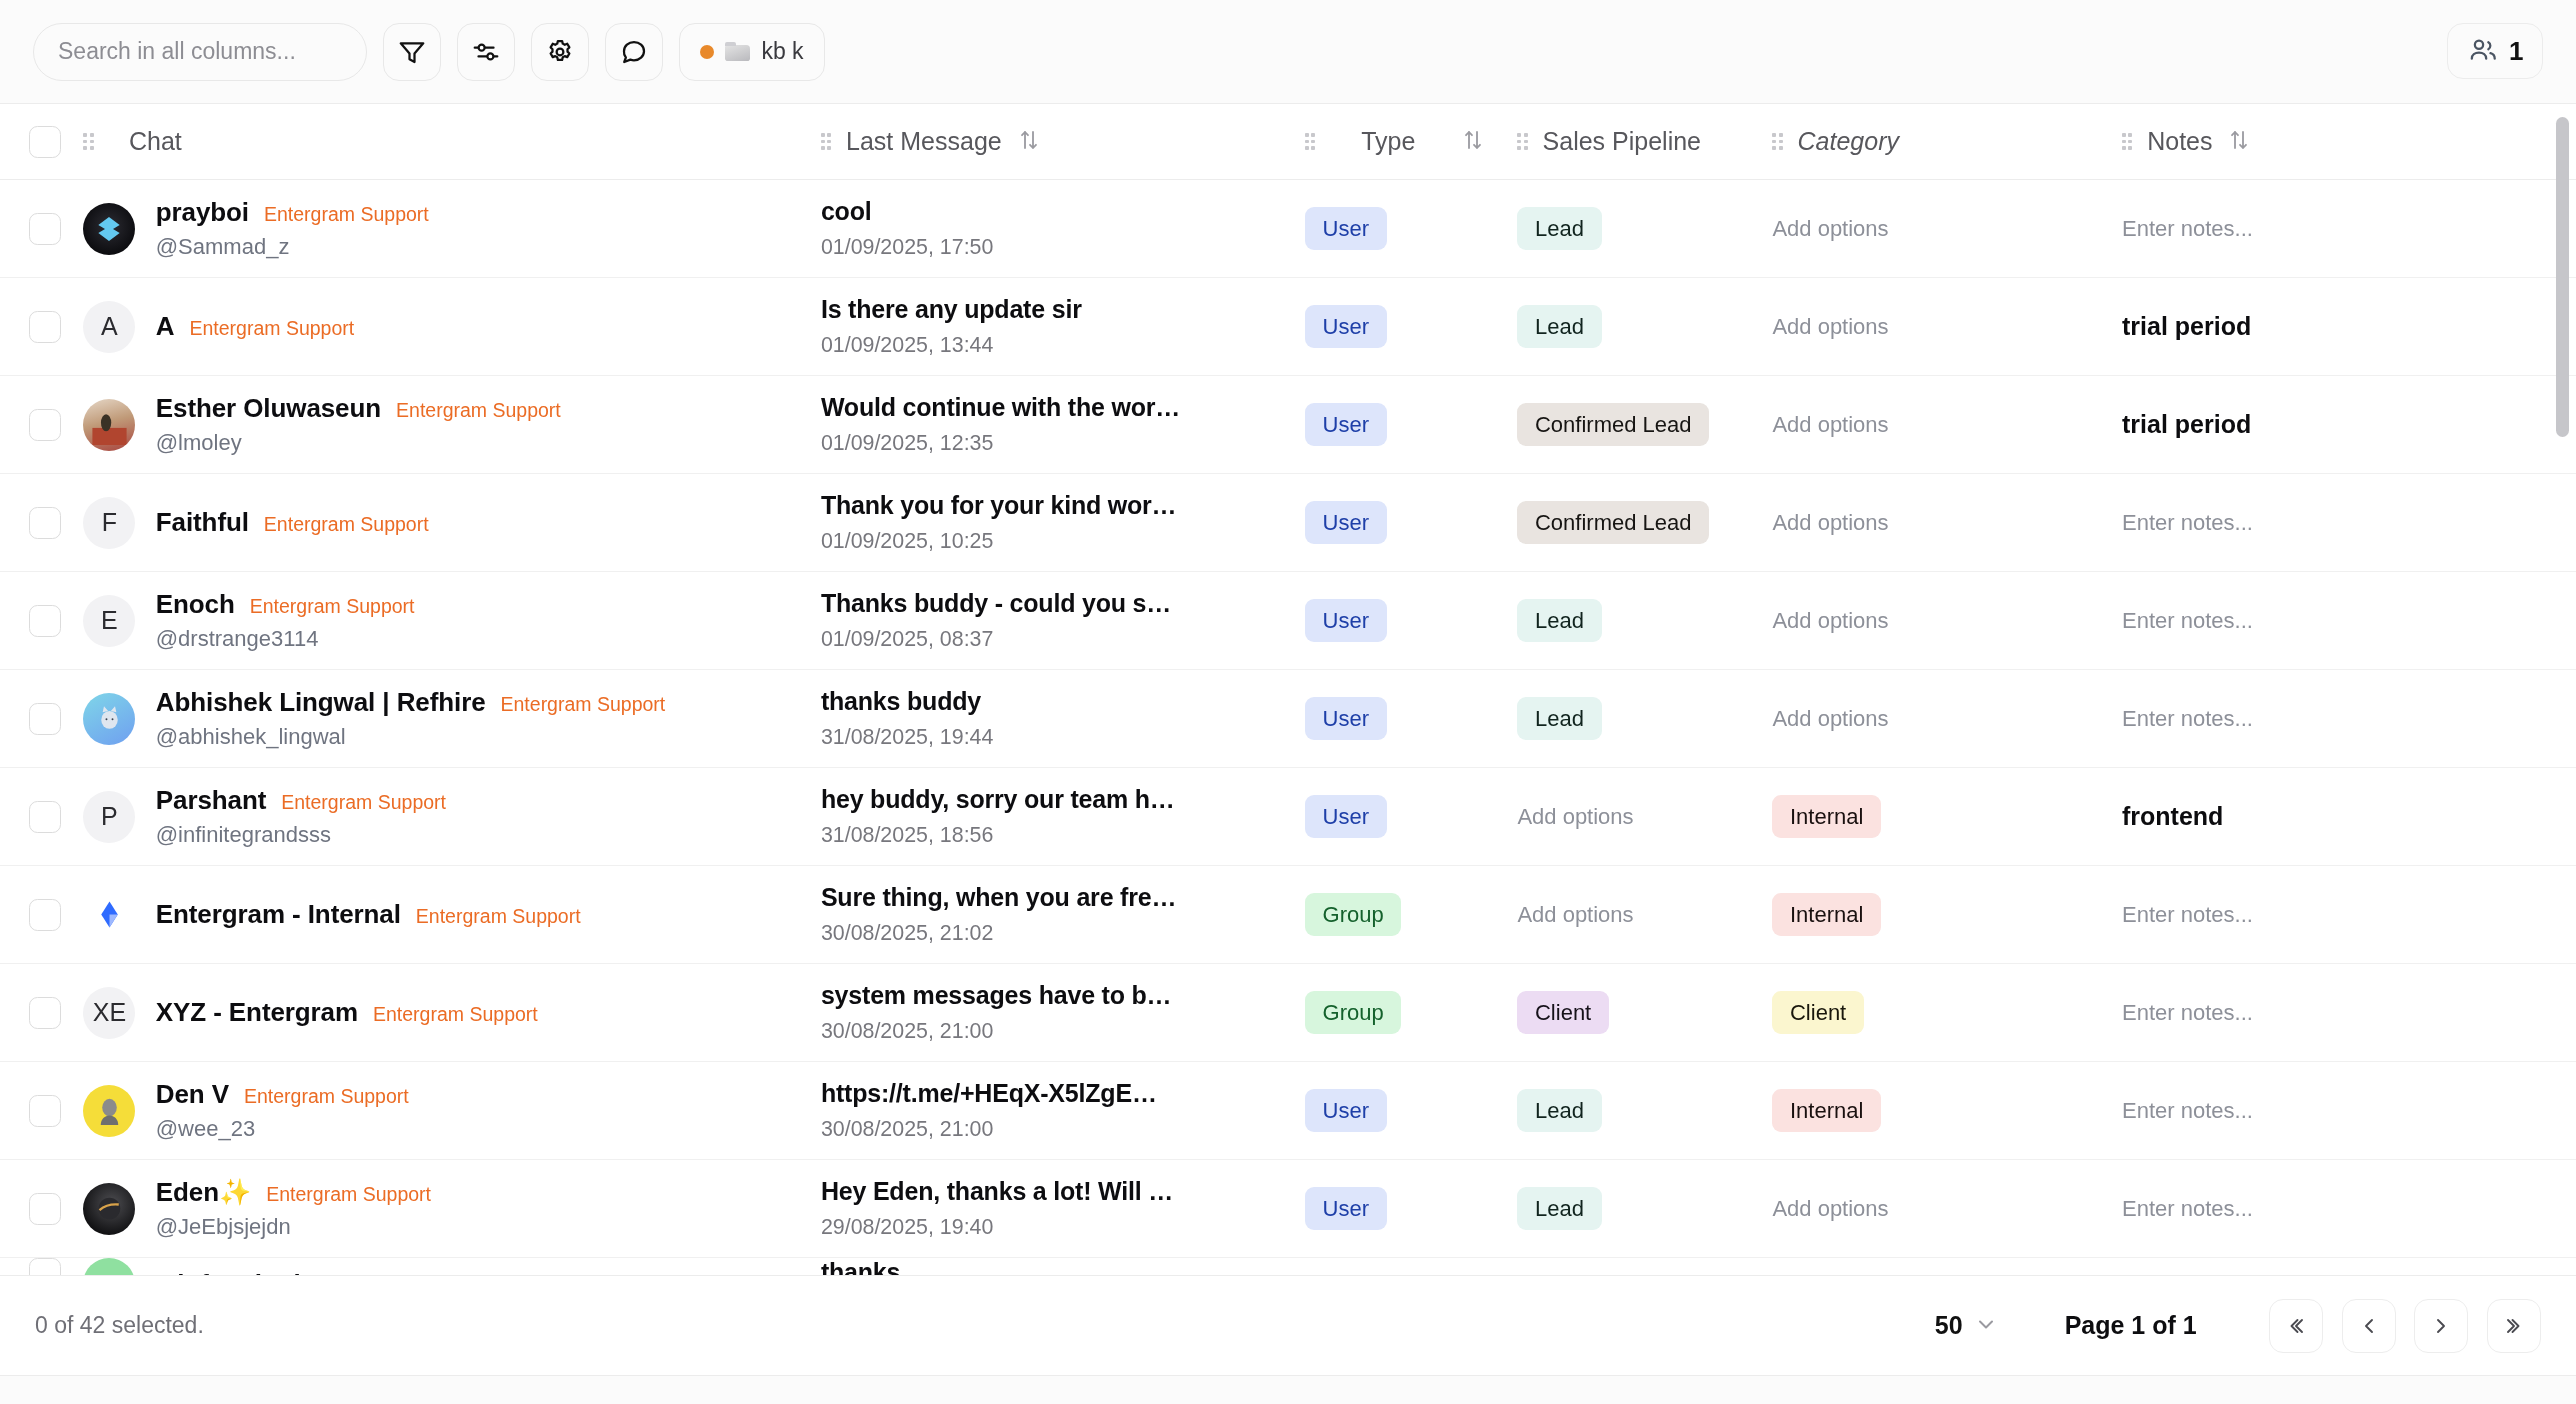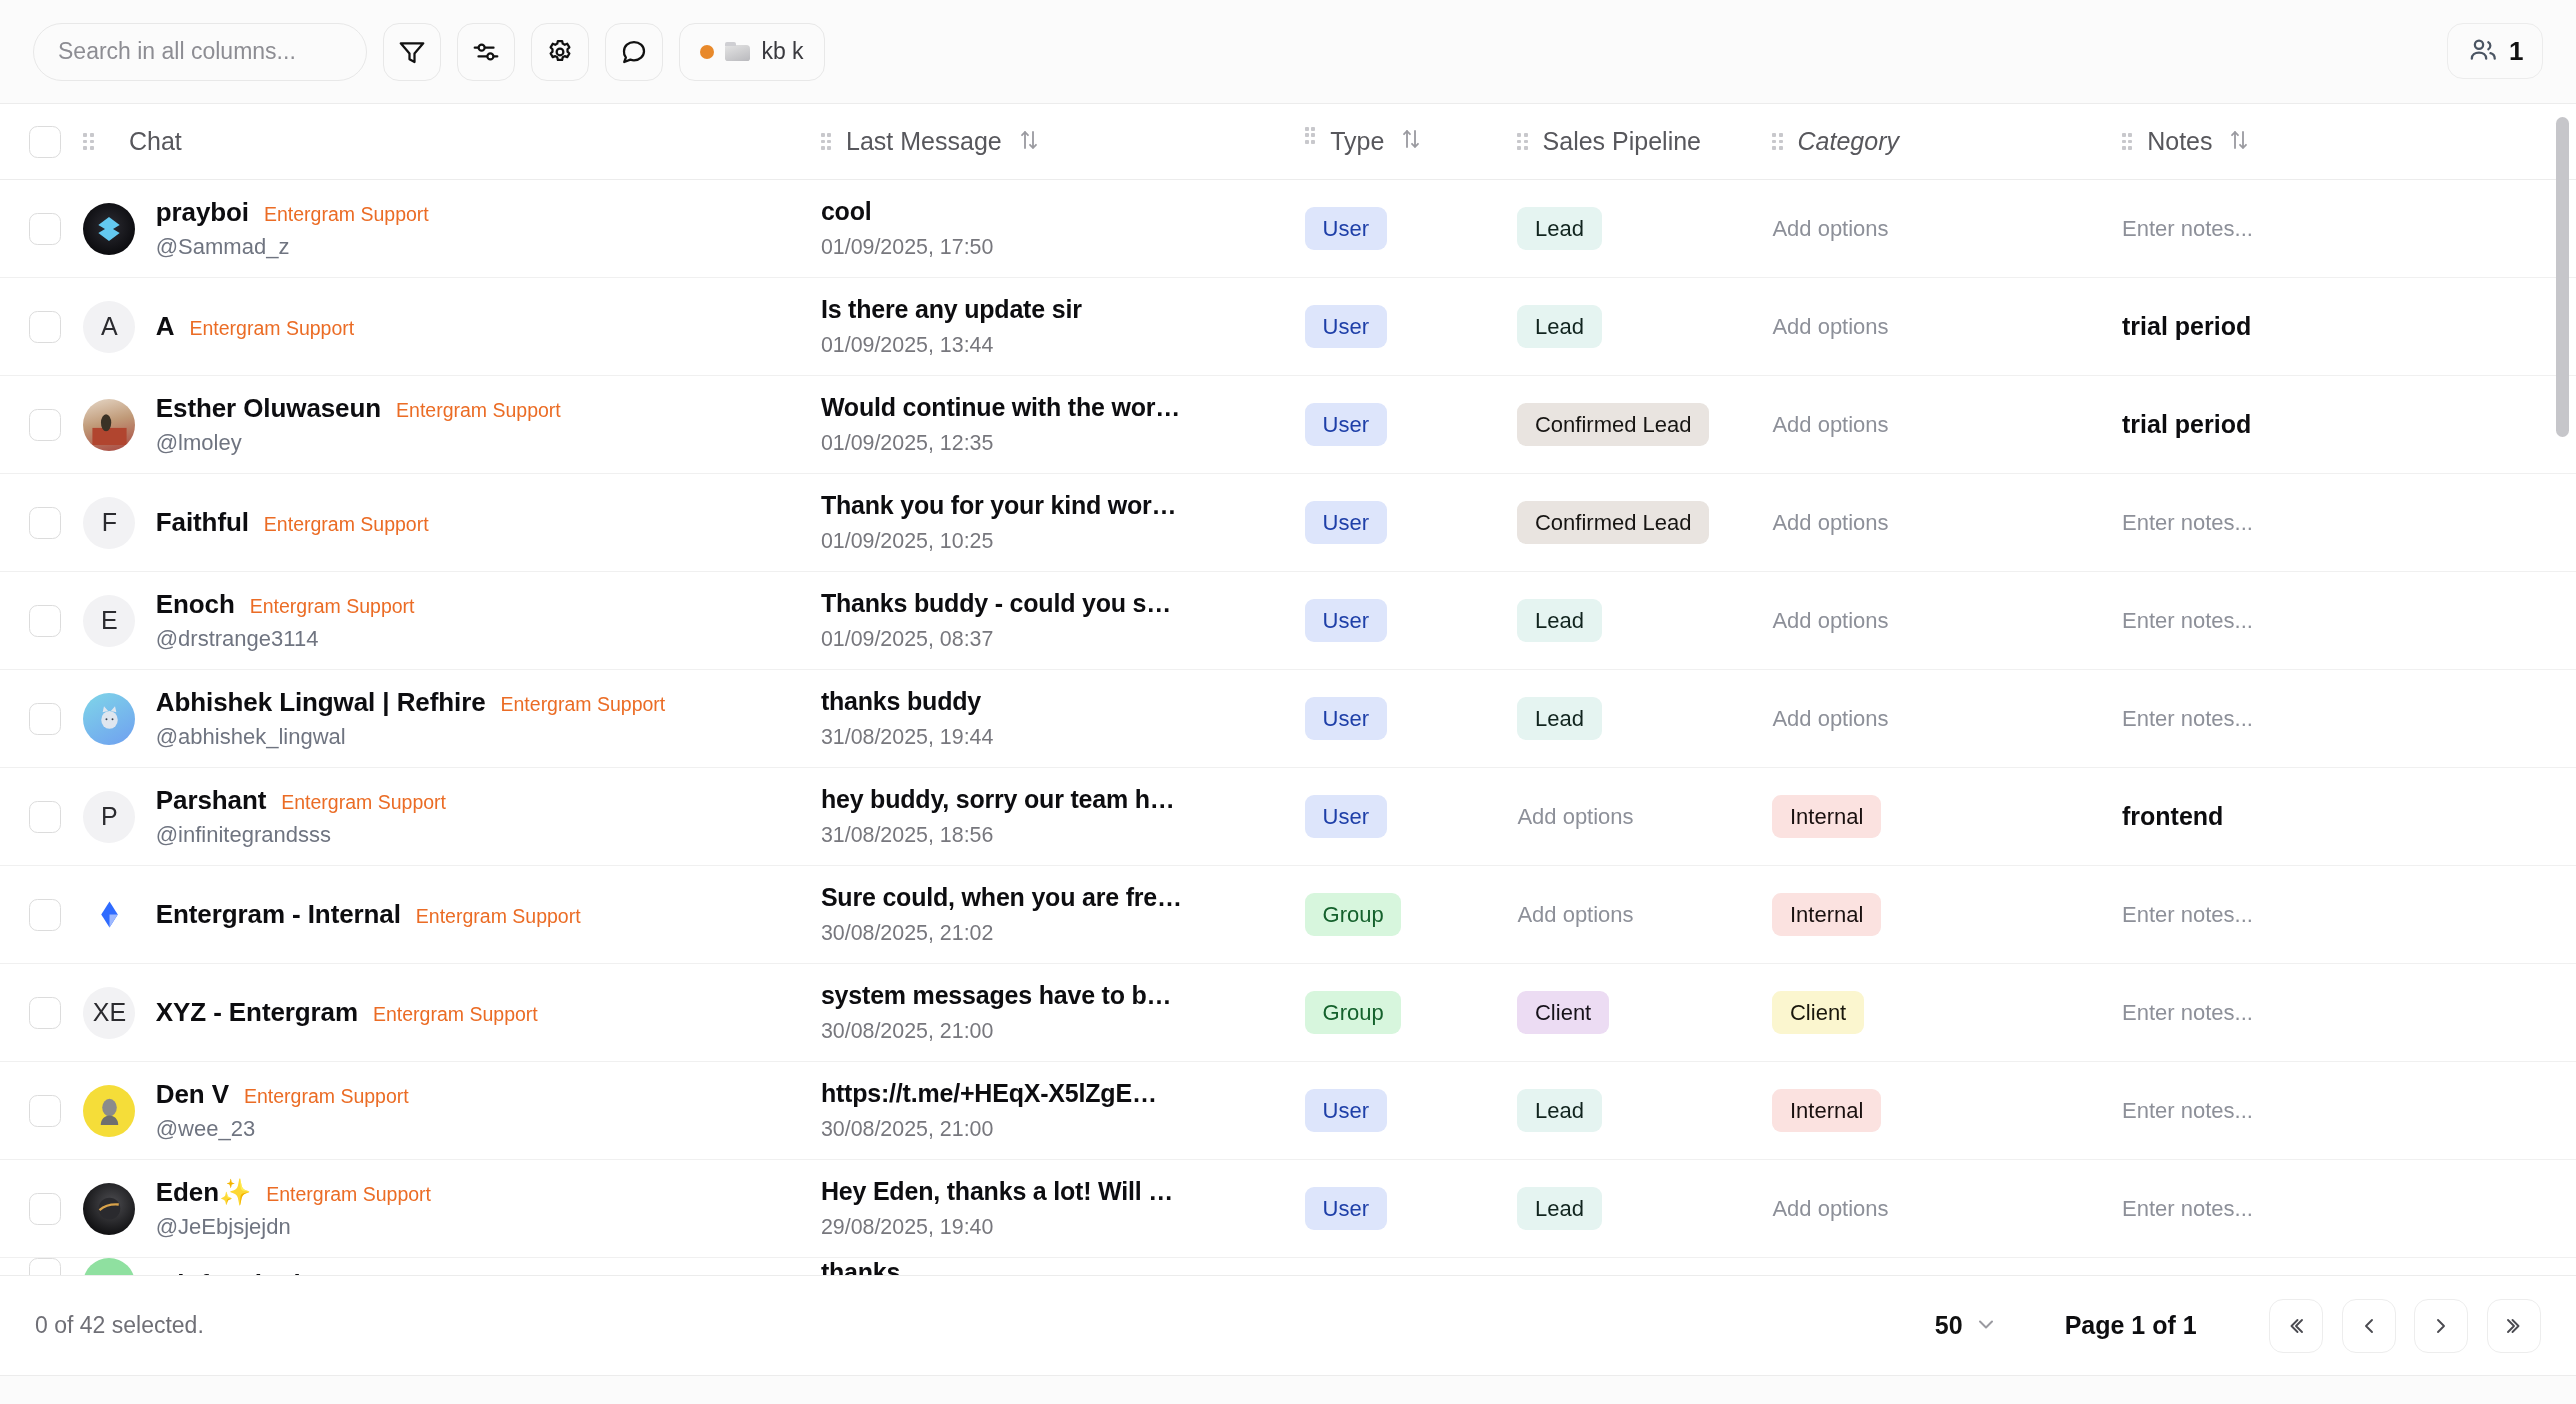--- a/index.html
+++ b/index.html
@@ -326,21 +326,21 @@
             </i>
           </span>
         <span class="th-txt">Last Message</span>
         <span class="sort-ico">
           <svg width="24" height="24" viewBox="0 0 24 24" fill="none" stroke="#9a9aa0" stroke-width="1.8" stroke-linecap="round" stroke-linejoin="round">
             <path d="M8 20V4M8 4 5 7.2M8 4l3 3.2"></path>
               <path d="M16 4v16m0 0 3-3.2M16 20l-3-3.2"></path>
           </svg>
         </span>
       </div>
-      <div class="c-type" style="display:flex;align-items:flex-start;">
+      <div class="c-type" style="display:flex;align-items:center;gap:31px;">
         <span class="grip">
             <i>
               <b></b>
               <b></b>
             </i>
             <i>
               <b></b>
               <b></b>
             </i>
             <i>
@@ -611,21 +611,21 @@
               </span>
             </div>
             <span class="chat-cell-txt">
               <span class="name-line">
                 <span class="chat-name">Entergram - Internal</span>
                 <span class="chat-tag">Entergram Support</span>
               </span>
             </span>
           </div>
           <div class="c-msg">
-            <div class="msg-txt">Sure could, when you are fre…</div>
+            <div class="msg-txt">Sure thing, when you are fre…</div>
             <div class="msg-time">30/08/2025, 21:02</div>
           </div>
           <div class="c-type"><span class="badge b-group">Group</span></div>
           <div class="c-pipe"><span class="placeholder">Add options</span></div>
           <div class="c-cat"><span class="badge b-internal">Internal</span></div>
           <div class="c-notes"><span class="placeholder">Enter notes...</span></div>
         </div>
         <div class="row">
           <div class="c-check">
             <div class="chk"></div>

